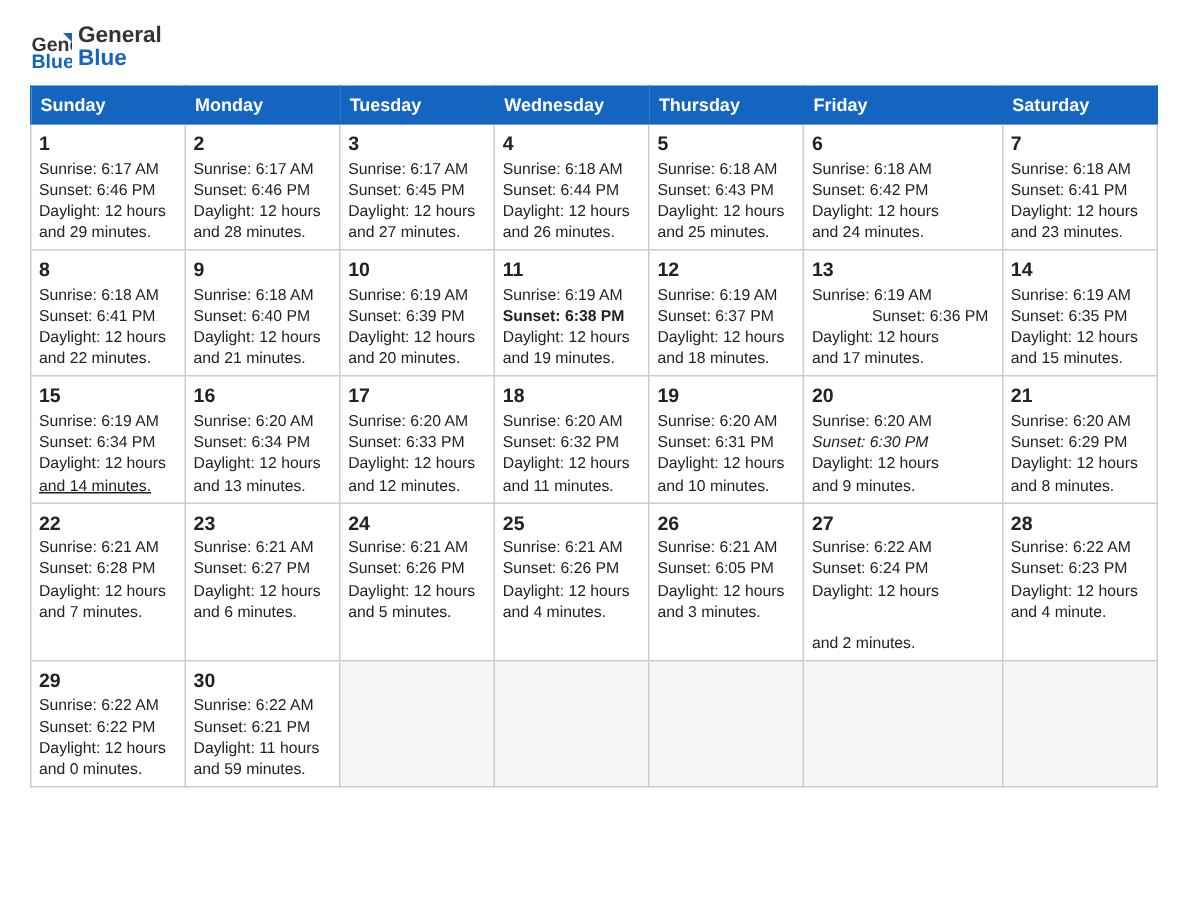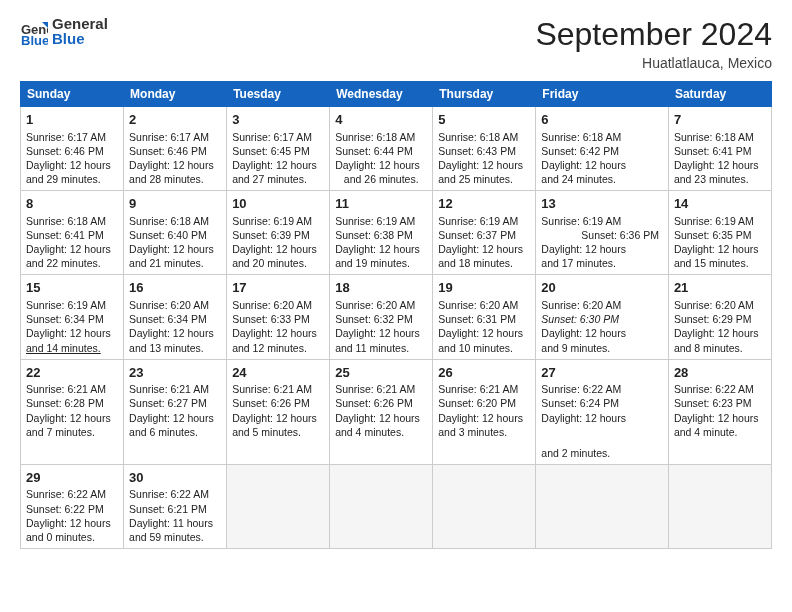--- a/index.html
+++ b/index.html
@@ -92,24 +92,20 @@
         <text x="1" y="16" font-size="13" font-family="Arial" font-weight="bold" fill="#333">General</text>
         <text x="1" y="27" font-size="13" font-family="Arial" font-weight="bold" fill="#1565c0">Blue</text>
 
         <polygon points="22,4 28,10 28,4" fill="#1565c0"></polygon>
       </svg>
       <div style="display:flex;flex-direction:column;line-height:1.1;">
         <span style="font-size:15px;font-weight:bold;color:#333;">General</span>
         <span style="font-size:15px;font-weight:bold;color:#1565c0;margin-top:-2px;">Blue</span>
       </div>
     </div>
-    <div class="title-block">
-      <div class="month-year">September 2024</div>
-      <div class="location">Huatlatlauca, Mexico</div>
-    </div>
   </div>
 
   <table>
     <thead>
       <tr id="header-row">
           <th>Sunday</th>
           <th>Monday</th>
           <th>Tuesday</th>
           <th>Wednesday</th>
           <th>Thursday</th>
@@ -138,21 +134,21 @@
             <span style="display: block;">Sunrise: 6:17 AM</span>
             <span style="display: block;">Sunset: 6:45 PM</span>
             <span style="display: block;">Daylight: 12 hours</span>
             <span style="display: block;">and 27 minutes.</span>
           </td>
           <td>
             <span class="day-num">4</span>
             <span style="display: block;">Sunrise: 6:18 AM</span>
             <span style="display: block;">Sunset: 6:44 PM</span>
             <span style="display: block;">Daylight: 12 hours</span>
-            <span style="display: block; text-align: center;">and 26 minutes.</span>
+            <span style="display: block;">and 26 minutes.</span>
           </td>
           <td>
             <span class="day-num">5</span>
             <span style="display: block;">Sunrise: 6:18 AM</span>
             <span style="display: block;">Sunset: 6:43 PM</span>
             <span style="display: block;">Daylight: 12 hours</span>
             <span style="display: block;">and 25 minutes.</span>
           </td>
           <td>
             <span class="day-num">6</span>
@@ -187,21 +183,21 @@
           <td>
             <span class="day-num">10</span>
             <span style="display: block;">Sunrise: 6:19 AM</span>
             <span style="display: block;">Sunset: 6:39 PM</span>
             <span style="display: block;">Daylight: 12 hours</span>
             <span style="display: block;">and 20 minutes.</span>
           </td>
           <td>
             <span class="day-num">11</span>
             <span style="display: block;">Sunrise: 6:19 AM</span>
-            <span style="display: block;">Sunset: 6:38 PM</span>
+            <span style="display: block; font-weight: bold;">Sunset: 6:38 PM</span>
             <span style="display: block;">Daylight: 12 hours</span>
             <span style="display: block;">and 19 minutes.</span>
           </td>
           <td>
             <span class="day-num">12</span>
             <span style="display: block;">Sunrise: 6:19 AM</span>
             <span style="display: block;">Sunset: 6:37 PM</span>
             <span style="display: block;">Daylight: 12 hours</span>
             <span style="display: block;">and 18 minutes.</span>
           </td>
@@ -296,21 +292,21 @@
           <td>
             <span class="day-num">25</span>
             <span style="display: block;">Sunrise: 6:21 AM</span>
             <span style="display: block;">Sunset: 6:26 PM</span>
             <span style="display: block;">Daylight: 12 hours</span>
             <span style="display: block;">and 4 minutes.</span>
           </td>
           <td>
             <span class="day-num">26</span>
             <span style="display: block;">Sunrise: 6:21 AM</span>
-            <span style="display: block;">Sunset: 6:20 PM</span>
+            <span style="display: block;">Sunset: 6:05 PM</span>
             <span style="display: block;">Daylight: 12 hours</span>
             <span style="display: block;">and 3 minutes.</span>
           </td>
           <td>
             <span class="day-num">27</span>
             <span style="display: block;">Sunrise: 6:22 AM</span>
             <span style="display: block;">Sunset: 6:24 PM</span>
             <span style="display: block;">Daylight: 12 hours</span>
             <span style="display: block; margin-top: 21px;">and 2 minutes.</span>
           </td>

